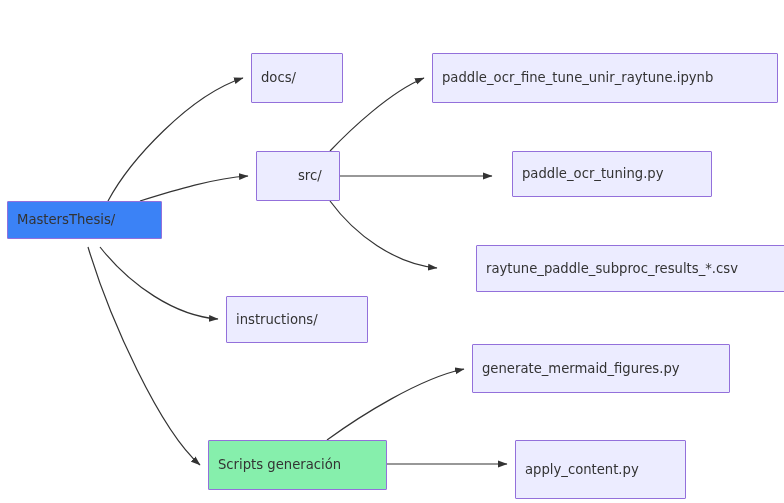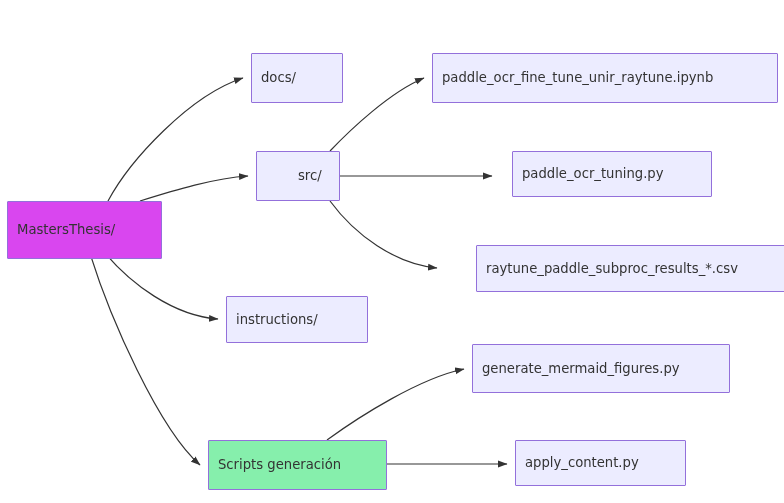--- a/index.html
+++ b/index.html
@@ -75,21 +75,21 @@
         <path d="M 88,247 C 110,320 160,430 200,465" marker-end="url(#arrowhead)" stroke="#333333"></path>
         <path d="M 330,151 C 350,130 390,92 424,78" marker-end="url(#arrowhead)" stroke="#333333"></path>
         <path d="M 340,176 L 492,176" marker-end="url(#arrowhead)" stroke="#333333"></path>
         <path d="M 330,201 C 355,235 395,264 437,268" marker-end="url(#arrowhead)" stroke="#333333"></path>
         <path d="M 327,440 C 360,416 420,378 464,369" marker-end="url(#arrowhead)" stroke="#333333"></path>
         <path d="M 387,464 L 507,464" marker-end="url(#arrowhead)" stroke="#333333"></path>
       </g>
   </svg>
 
   <div id="node-layer">
-      <div class="node" style="left: 7px; top: 201px; width: 155px; height: 58px; background: #d946ef; border-color: rgb(147, 112, 219); color: rgb(51, 51, 51);">
+      <div class="node" style="left: 7px; top: 201px; width: 155px; height: 38px; background: #3b82f6; border-color: rgb(147, 112, 219); color: rgb(51, 51, 51);">
         <span class="node-label">MastersThesis/</span>
       </div>
       <div class="node" style="left: 251px; top: 53px; width: 92px; height: 50px; background: rgb(236, 236, 255); border-color: rgb(147, 112, 219); color: rgb(51, 51, 51);">
         <span class="node-label">docs/</span>
       </div>
       <div class="node" style="left: 256px; top: 151px; width: 84px; height: 50px; background: rgb(236, 236, 255); border-color: rgb(147, 112, 219); color: rgb(51, 51, 51); padding-left: 32px;">
         <span class="node-label">src/</span>
       </div>
       <div class="node" style="left: 432px; top: 53px; width: 346px; height: 50px; background: rgb(236, 236, 255); border-color: rgb(147, 112, 219); color: rgb(51, 51, 51);">
         <span class="node-label">paddle_ocr_fine_tune_unir_raytune.ipynb</span>
@@ -102,18 +102,18 @@
       </div>
       <div class="node" style="left: 226px; top: 296px; width: 142px; height: 47px; background: rgb(236, 236, 255); border-color: rgb(147, 112, 219); color: rgb(51, 51, 51);">
         <span class="node-label">instructions/</span>
       </div>
       <div class="node" style="left: 472px; top: 344px; width: 258px; height: 49px; background: rgb(236, 236, 255); border-color: rgb(147, 112, 219); color: rgb(51, 51, 51);">
         <span class="node-label">generate_mermaid_figures.py</span>
       </div>
       <div class="node" style="left: 208px; top: 440px; width: 179px; height: 50px; background: #86efac; border-color: rgb(147, 112, 219); color: rgb(51, 51, 51);">
         <span class="node-label">Scripts generación</span>
       </div>
-      <div class="node" style="left: 515px; top: 440px; width: 171px; height: 46px; background: rgb(236, 236, 255); border-color: rgb(147, 112, 219); color: rgb(51, 51, 51);">
+      <div class="node" style="left: 515px; top: 440px; width: 171px; height: 59px; background: rgb(236, 236, 255); border-color: rgb(147, 112, 219); color: rgb(51, 51, 51);">
         <span class="node-label">apply_content.py</span>
       </div>
     </div>
 
 </div>
 
 </body></html>

